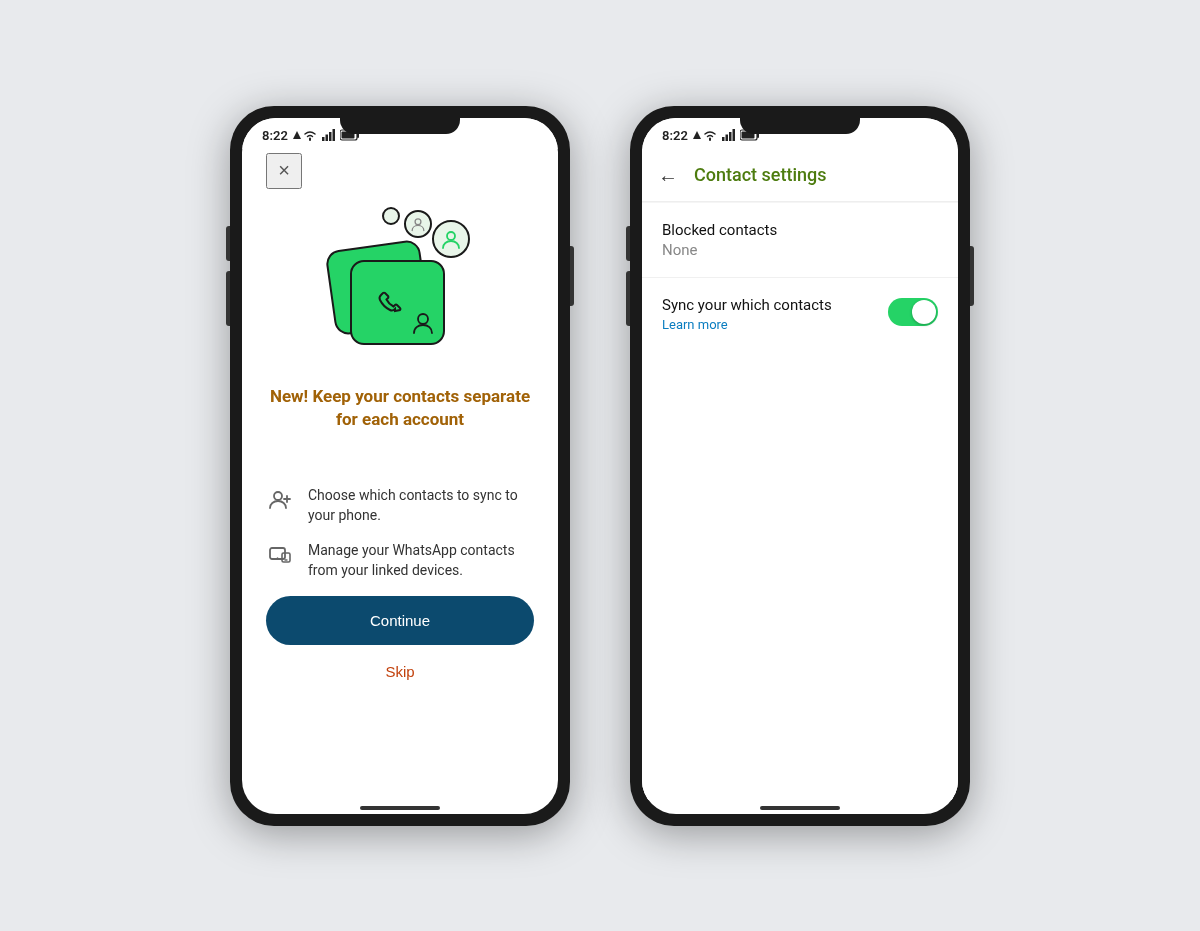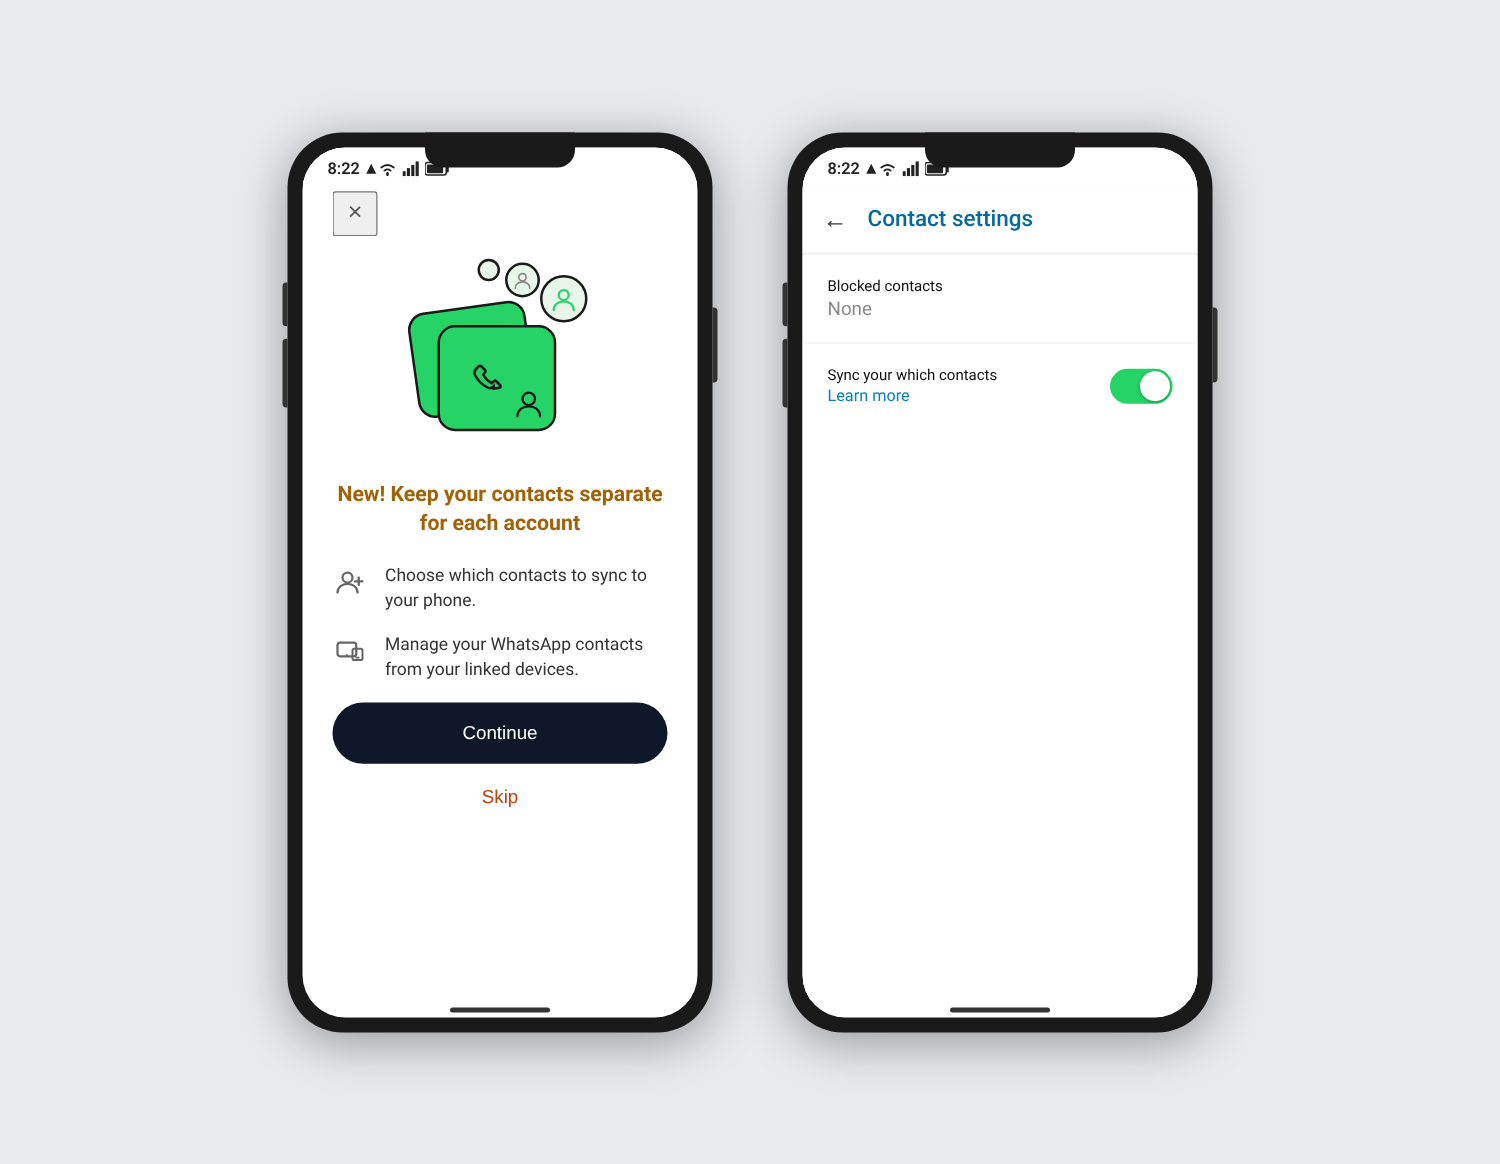--- a/index.html
+++ b/index.html
@@ -223,20 +223,21 @@
       color: #a16207;
       line-height: 1.4;
       margin-bottom: 20px;
     }
 
     .feature-list {
       display: flex;
       flex-direction: column;
       gap: 16px;
       margin-bottom: 16px;
+      margin-top: 34px;
     }
 
     .feature-item {
       display: flex;
       align-items: flex-start;
       gap: 14px;
     }
 
     .feature-icon {
       flex-shrink: 0;
@@ -260,21 +261,21 @@
       margin-bottom: 18px;
       line-height: 1.5;
     }
 
     .privacy-note a {
       color: #0a7dc0;
       text-decoration: none;
     }
 
     .continue-btn {
-      background: #0f172a;
+      background: #0c4a6e;
       color: #fff;
       border: none;
       border-radius: 30px;
       padding: 16px;
       font-size: 15px;
       font-weight: 500;
       width: 100%;
       cursor: pointer;
       margin-bottom: 12px;
     }
@@ -319,36 +320,36 @@
 
     .back-arrow {
       font-size: 20px;
       color: #333;
       cursor: pointer;
     }
 
     .settings-title {
       font-size: 18px;
       font-weight: 500;
-      color: #0369a1;
+      color: #4d7c0f;
     }
 
     .settings-content {
       flex: 1;
       background: #fff;
       margin-top: 1px;
     }
 
     .setting-row {
       padding: 18px 20px;
       border-bottom: 1px solid #f0f0f0;
     }
 
     .setting-row-label {
-      font-size: 12px;
+      font-size: 15px;
       color: #111;
       margin-bottom: 2px;
       font-weight: 400;
     }
 
     .setting-row-sub {
       font-size: 15px;
       color: #888;
     }
 

